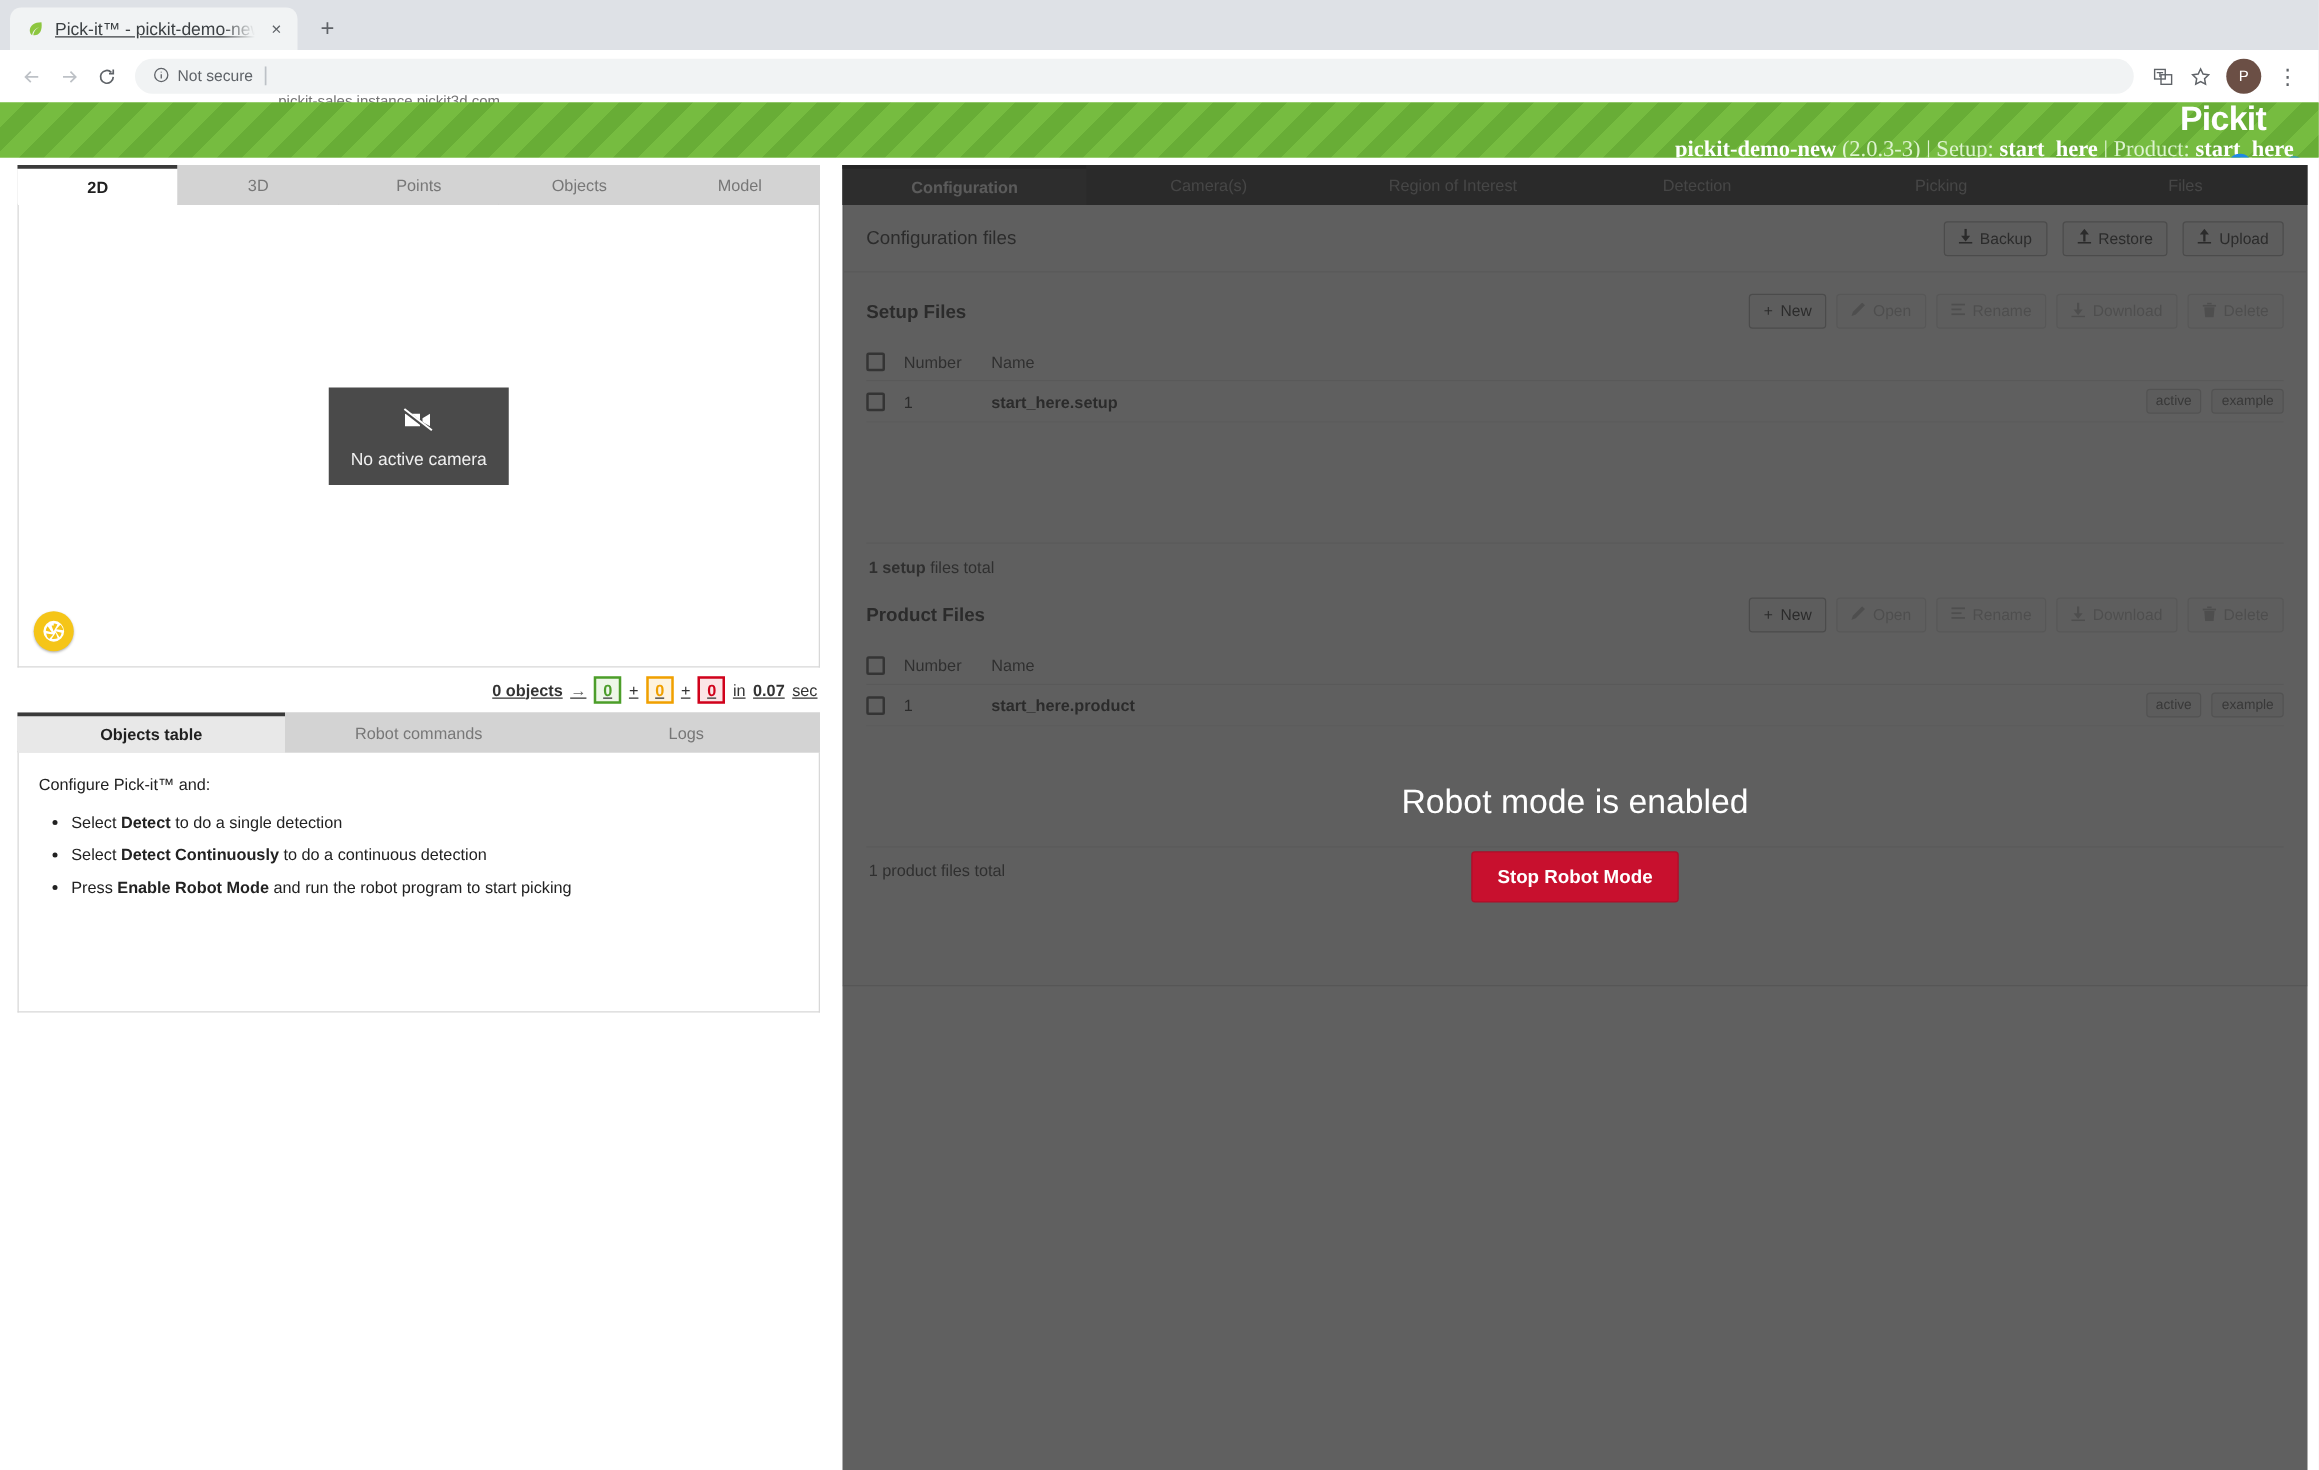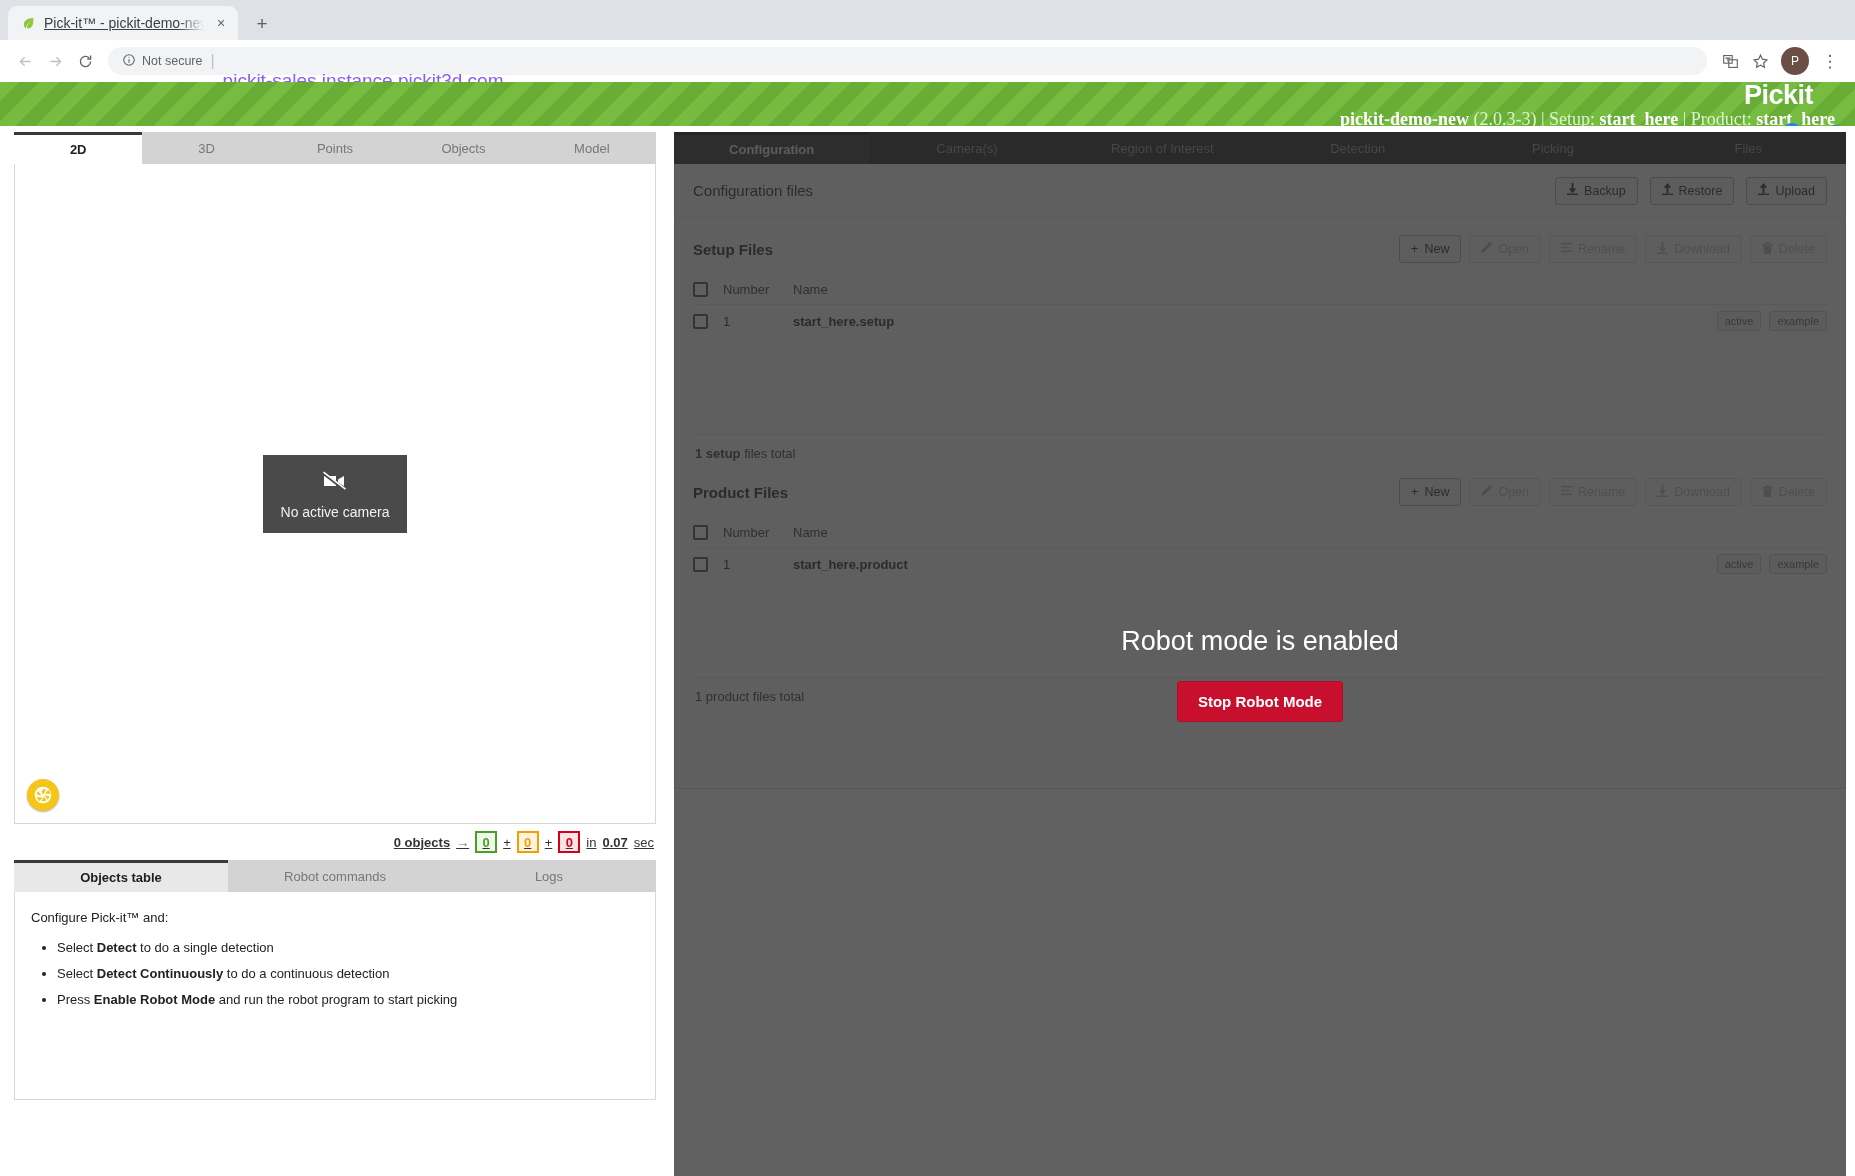--- a/index.html
+++ b/index.html
@@ -30,21 +30,21 @@
 
   .toolbar { height: 42px; background: #ffffff; display: flex; align-items: center; padding: 0 10px; gap: 0; }
   .nav-btn { width: 30px; height: 30px; display: flex; align-items: center; justify-content: center; color: #5f6368; }
   .nav-btn.disabled { color: #bdc1c6; }
   .omnibox {
     flex: 1 1 auto; height: 28px; background: #f1f3f4; border-radius: 14px;
     display: flex; align-items: center; padding: 0 14px; margin: 0 8px; gap: 8px;
   }
   .omni-secure { font-size: 12.5px; color: #5f6368; display: flex; align-items: center; gap: 6px; }
   .omni-sep { color: #bdc1c6; }
-  .omni-url { font-size: 19px; color: #8b5cf6; margin-top: 40px; }
+  .omni-url { font-size: 12px; color: #737373; margin-top: 40px; }
   .tb-icon { width: 30px; height: 30px; display: flex; align-items: center; justify-content: center; color: #5f6368; flex: 0 0 30px; }
   .avatar-btn { width: 28px; height: 28px; border-radius: 50%; background: #6b4f45; color: #fff; display: flex; align-items: center; justify-content: center; font-size: 12px; flex: 0 0 28px; margin: 0 6px; }
 
   
   .app-header {
     height: 44px; position: relative; overflow: hidden;
     background-color: #7ac143;
     background-image: repeating-linear-gradient(135deg, #76bc40 0 14px, #68ad36 14px 28px);
     display: flex; align-items: flex-end; padding: 0 20px; flex-direction: column;
   }
@@ -68,21 +68,21 @@
   .left-panel { width: 642px; margin: 6px 0 0 14px; }
   .tabbar { display: flex; background: #d3d3d3; height: 32px; border-bottom: 1px solid #c0c0c0; }
   .tabbar .tab-item {
     flex: 1 1 0; display: flex; align-items: center; justify-content: center;
     font-size: 13px; color: #777; background: #d3d3d3; height: 32px;
   }
   .tabbar .tab-item.active { background: #ffffff; color: #202020; font-weight: bold; border-top: 3px solid #3a3a3a; }
   .tabbar.small .tab-item.active { background: #e8e8e8; }
 
   .viewport {
-    height: 660px; background: #ffffff; border: 1px solid #d8d8d8; border-top: none;
+    height: 370px; background: #ffffff; border: 1px solid #d8d8d8; border-top: none;
     position: relative; display: flex; align-items: center; justify-content: center;
   }
   .nocam {
     width: 144px; height: 78px; background: #4a4a4a; color: #f0f0f0;
     display: flex; flex-direction: column; align-items: center; justify-content: center; gap: 10px;
     font-size: 14px; padding-top: 4px;
   }
   .shutter {
     position: absolute; left: 12px; bottom: 12px; width: 32px; height: 32px; border-radius: 50%;
     background: #f5c518; display: flex; align-items: center; justify-content: center;

